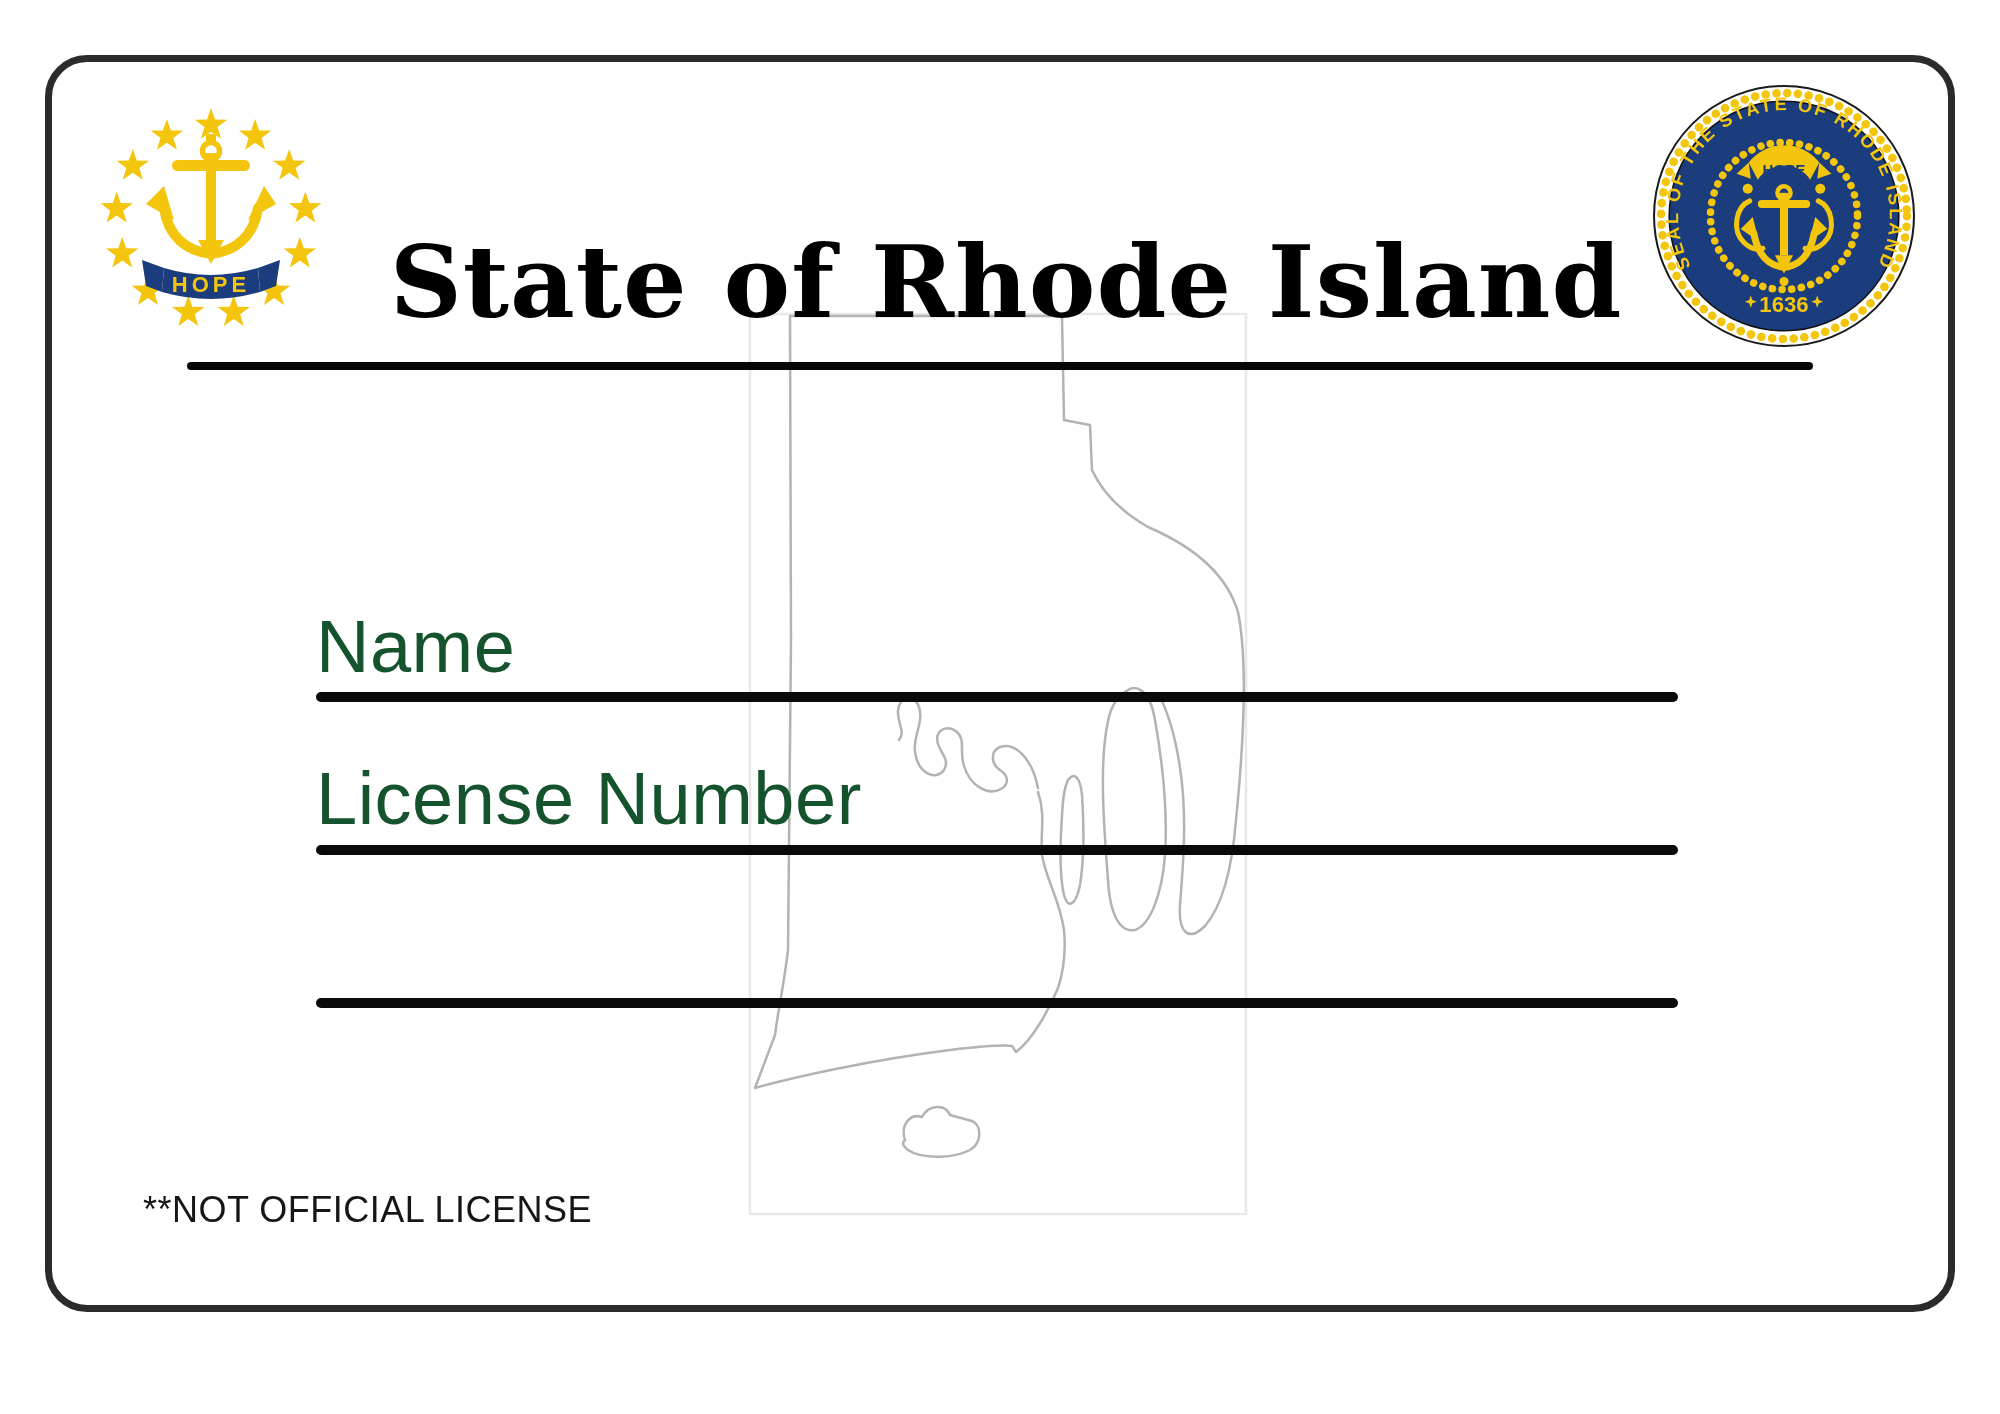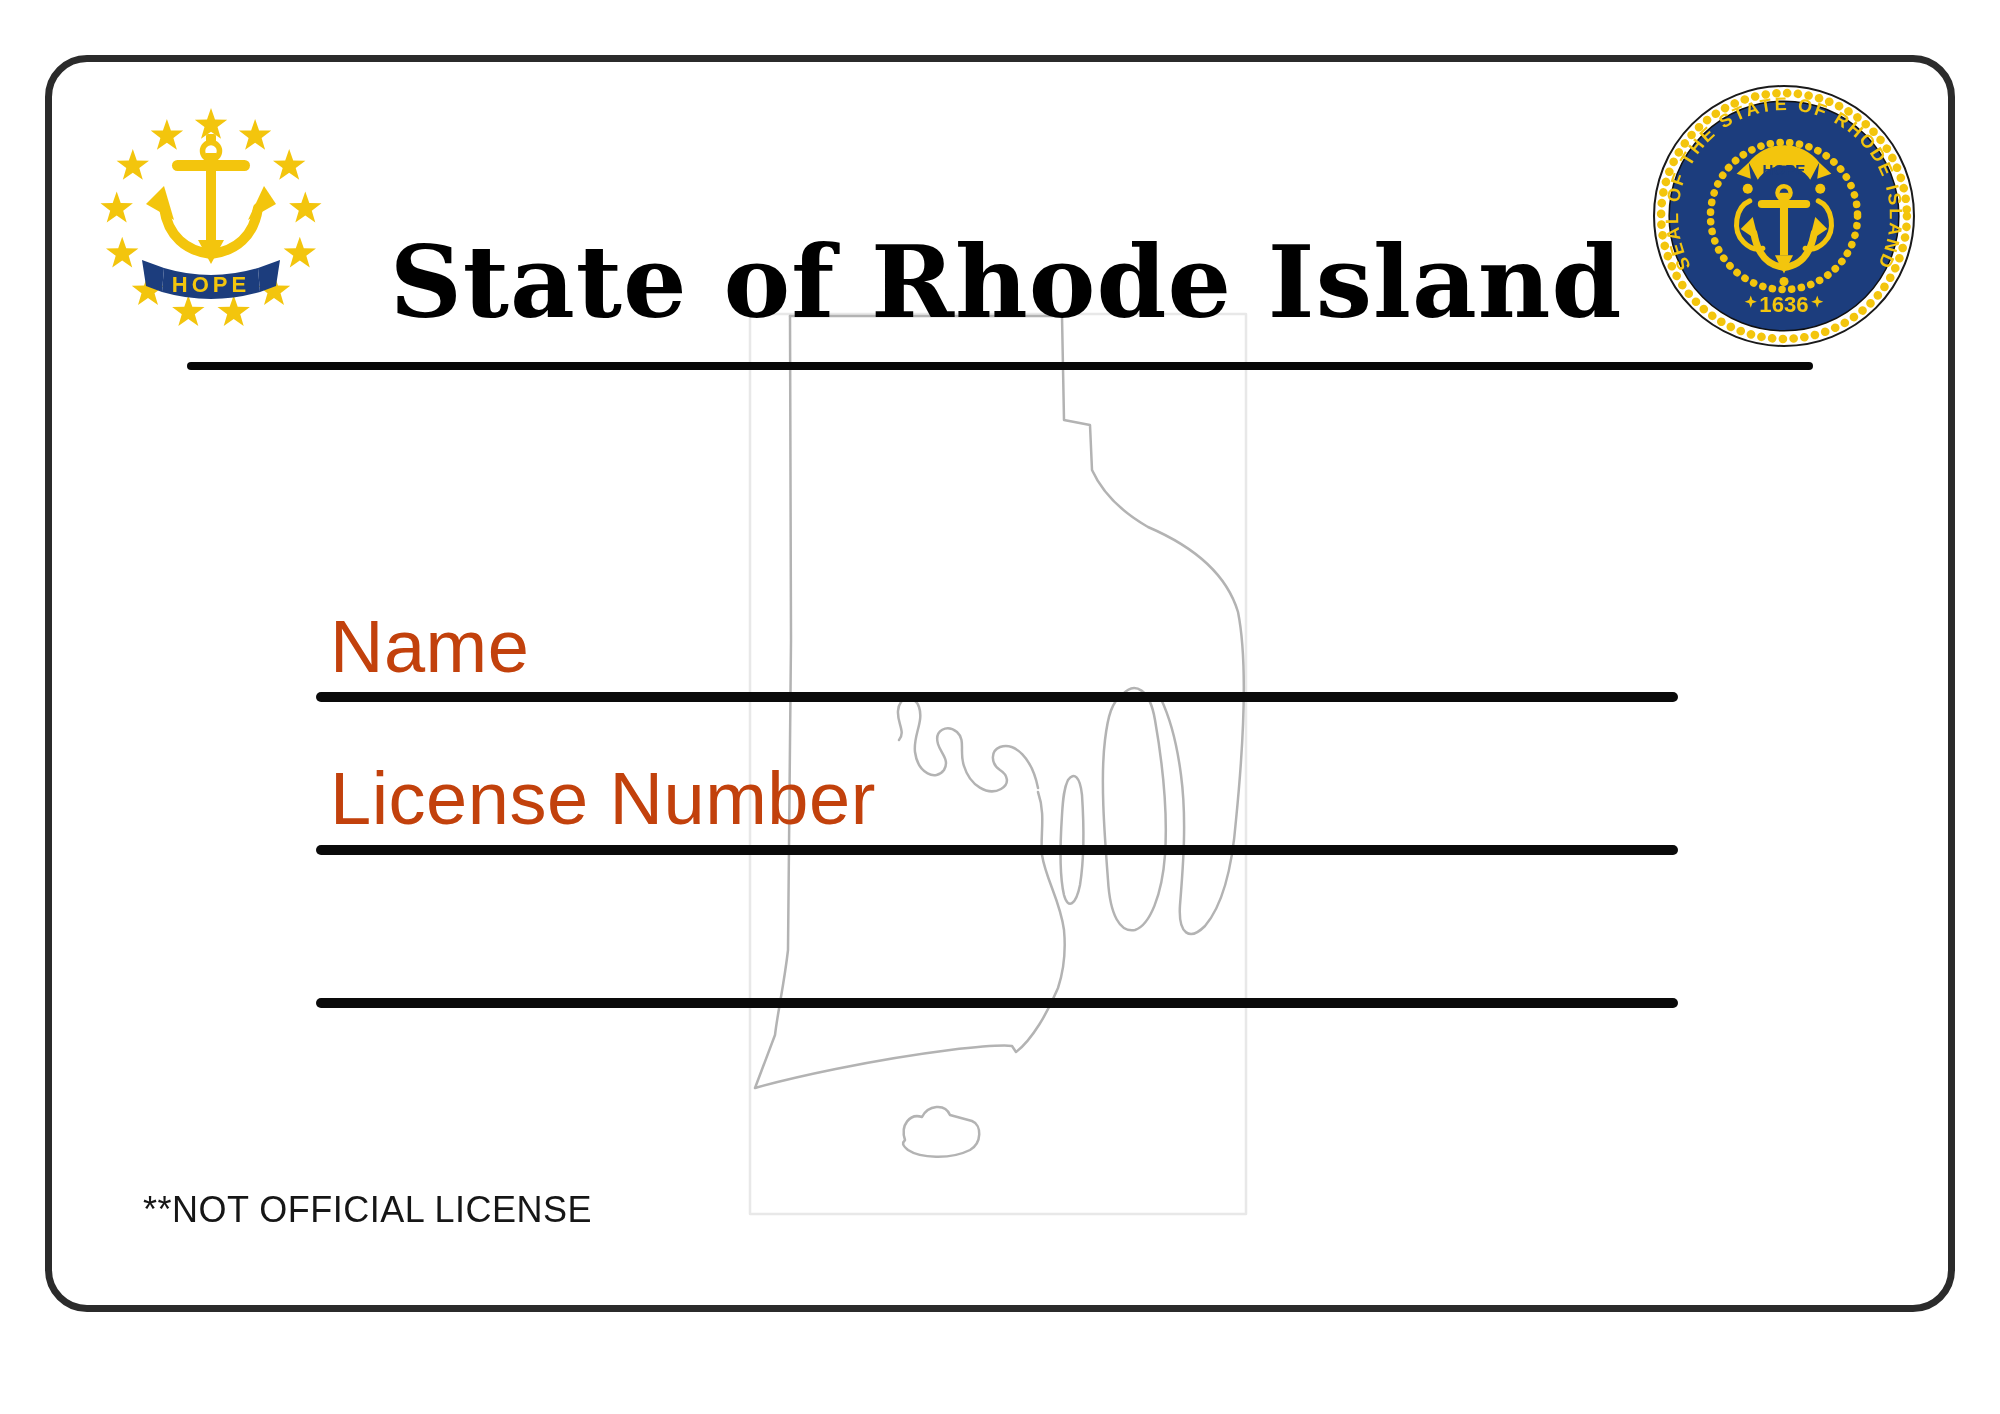--- a/index.html
+++ b/index.html
@@ -7,21 +7,21 @@
           font-family:"Liberation Sans",sans-serif;}
   .card-border{position:absolute;left:45px;top:55px;width:1910px;height:1257px;
           box-sizing:border-box;border:7px solid #2b2b2b;border-radius:42px;}
   .watermark{position:absolute;left:0;top:0;z-index:1;}
   .layer{position:absolute;z-index:2;}
   .title{position:absolute;left:0;top:232px;width:2000px;text-align:center;z-index:2;
          font-family:"DejaVu Serif",serif;font-weight:700;font-size:100px;color:#000;
          letter-spacing:1px;line-height:1.0;padding-left:6px;}
   .title-rule{position:absolute;left:187px;top:362px;width:1626px;height:8px;background:#070707;
          border-radius:4px;z-index:2;}
-  .field-label{position:absolute;left:330px;z-index:2;font-size:74px;color:#c2410c;
+  .field-label{position:absolute;left:316px;z-index:2;font-size:74px;color:#14532d;
          letter-spacing:0.5px;line-height:1.0;}
   .field-line{position:absolute;left:316px;width:1362px;height:10px;background:#0a0a0a;
          border-radius:5px;z-index:2;}
   .disclaimer{position:absolute;left:143px;top:1186px;z-index:2;font-size:36px;color:#161616;
          line-height:47px;letter-spacing:0.5px;}
   svg text{font-family:"Liberation Sans",sans-serif;}
 </style>
 </head>
 <body>
 

